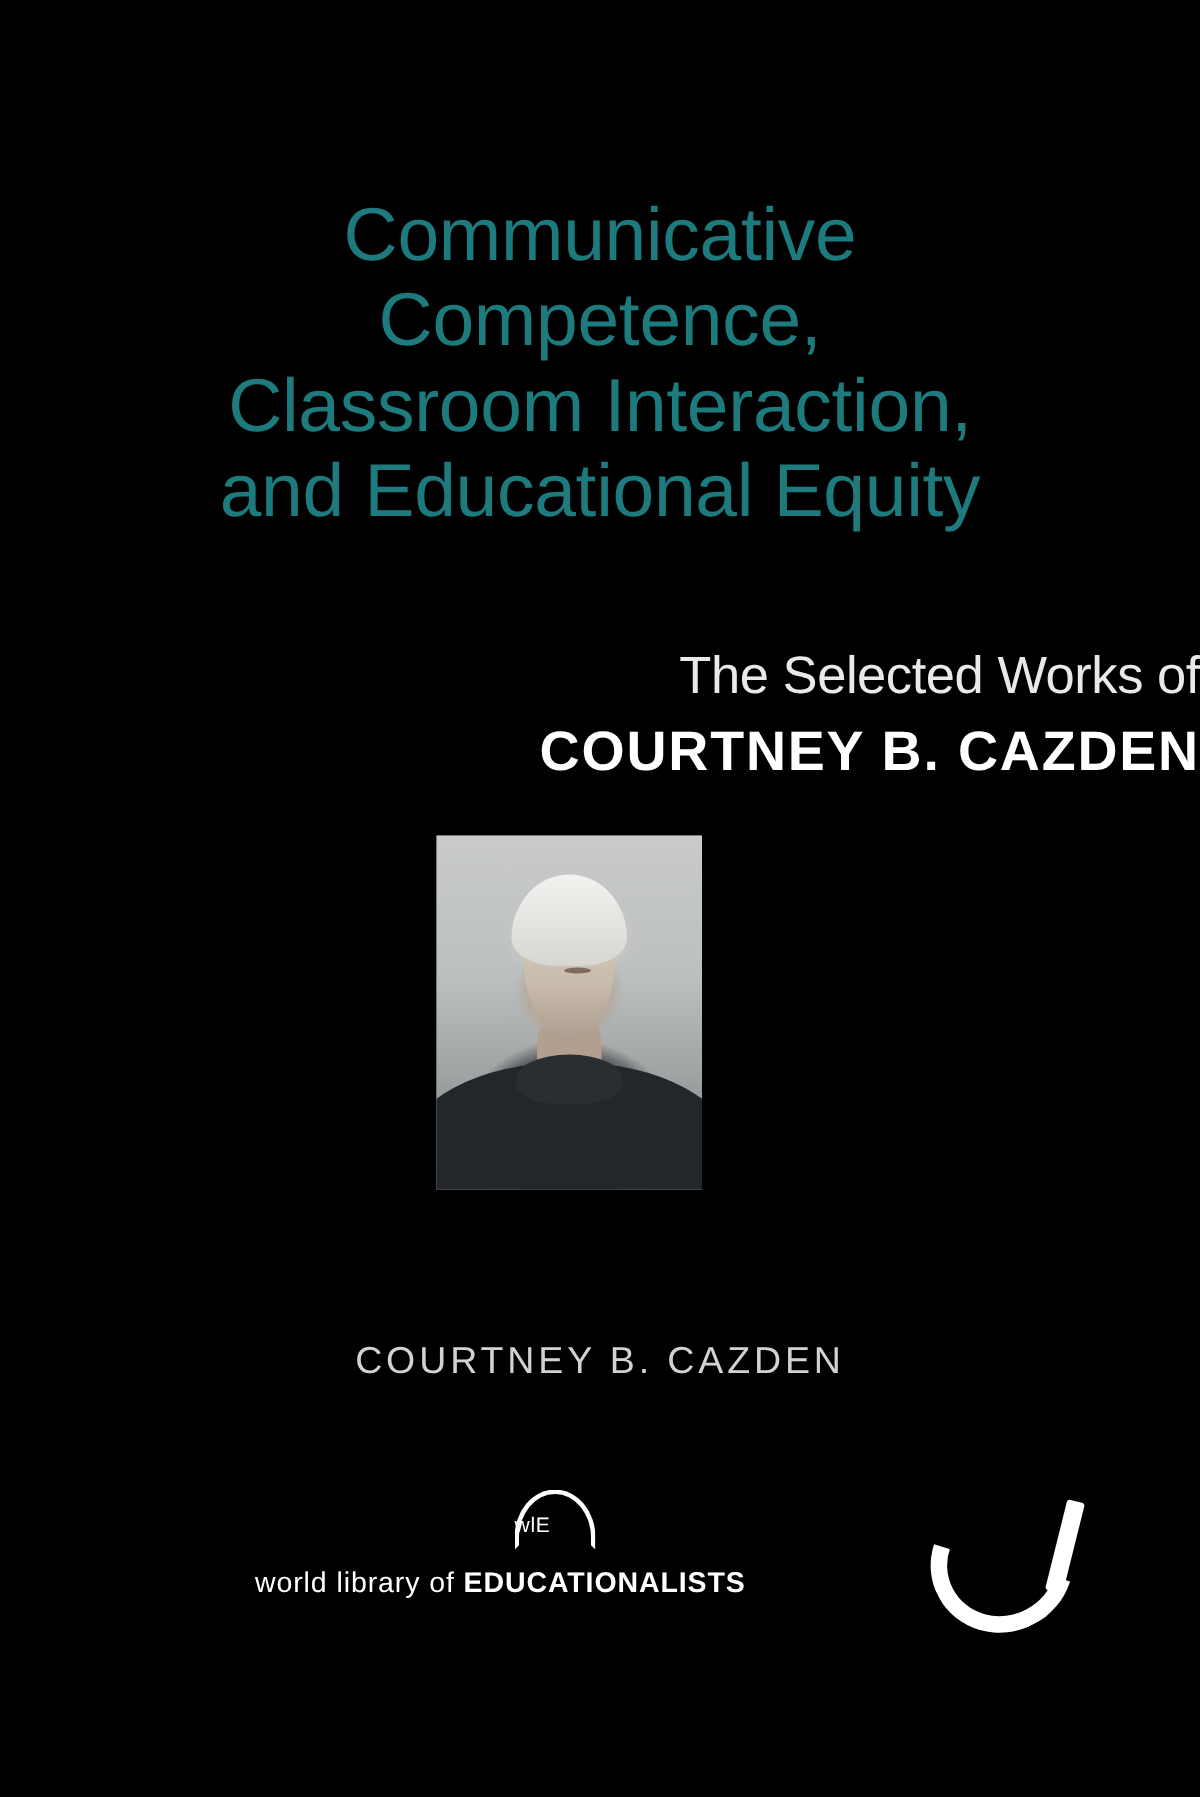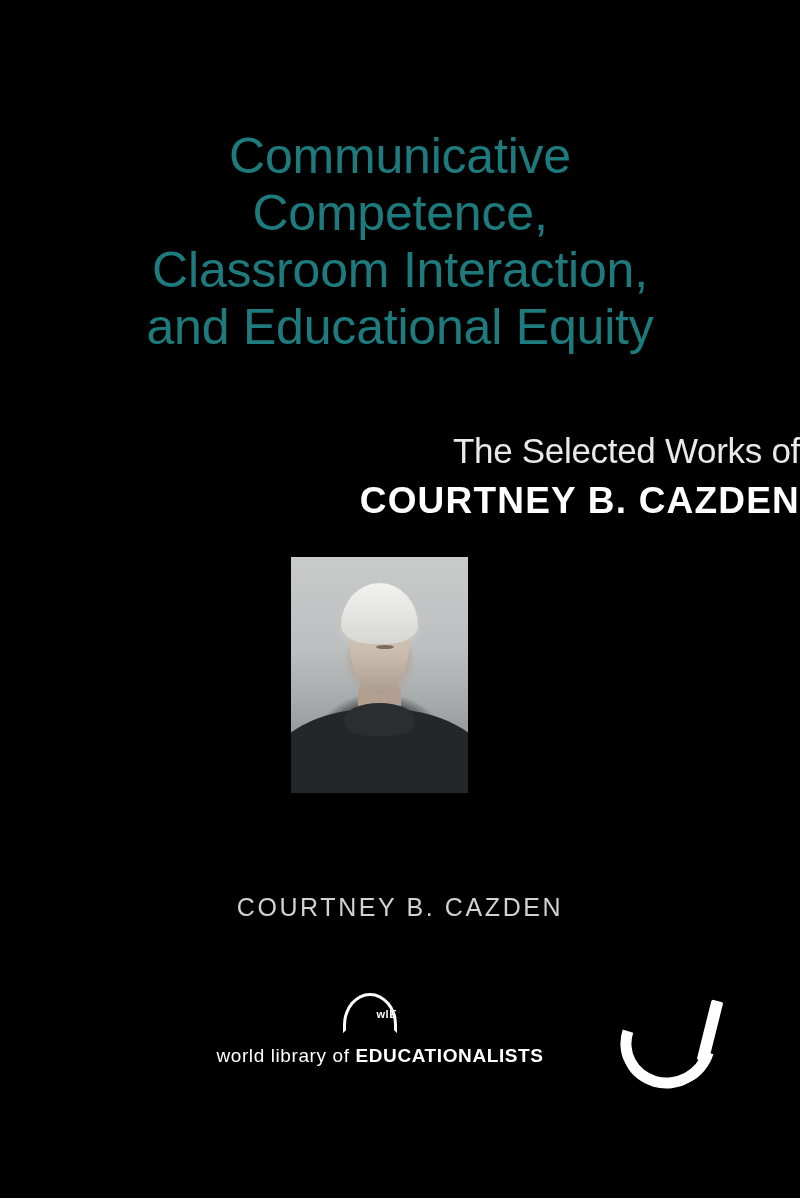--- a/index.html
+++ b/index.html
@@ -177,33 +177,33 @@
     border: 3px solid #ffffff;
     border-bottom-color: transparent;
     border-radius: 50% 50% 0 0 / 80% 80% 0 0;
     box-sizing: border-box;
   }
   .series-mark .wle {
     position: absolute;
     left: 0;
     top: 15px;
     width: 54px;
-    text-align: right;
+    text-align: left;
     color: #ffffff;
-    font-size: 11px;
-    font-weight: 700;
+    font-size: 14px;
+    font-weight: 400;
     letter-spacing: 0.5px;
   }
 
   .series-text {
     position: absolute;
     left: 170px;
     top: 1045px;
     width: 420px;
-    text-align: center;
+    text-align: left;
     color: #ffffff;
     font-size: 19px;
     letter-spacing: 0.6px;
     white-space: nowrap;
   }
   .series-text .light { font-weight: 400; }
   .series-text .bold  { font-weight: 700; }
 
   .routledge-logo {
     position: absolute;

